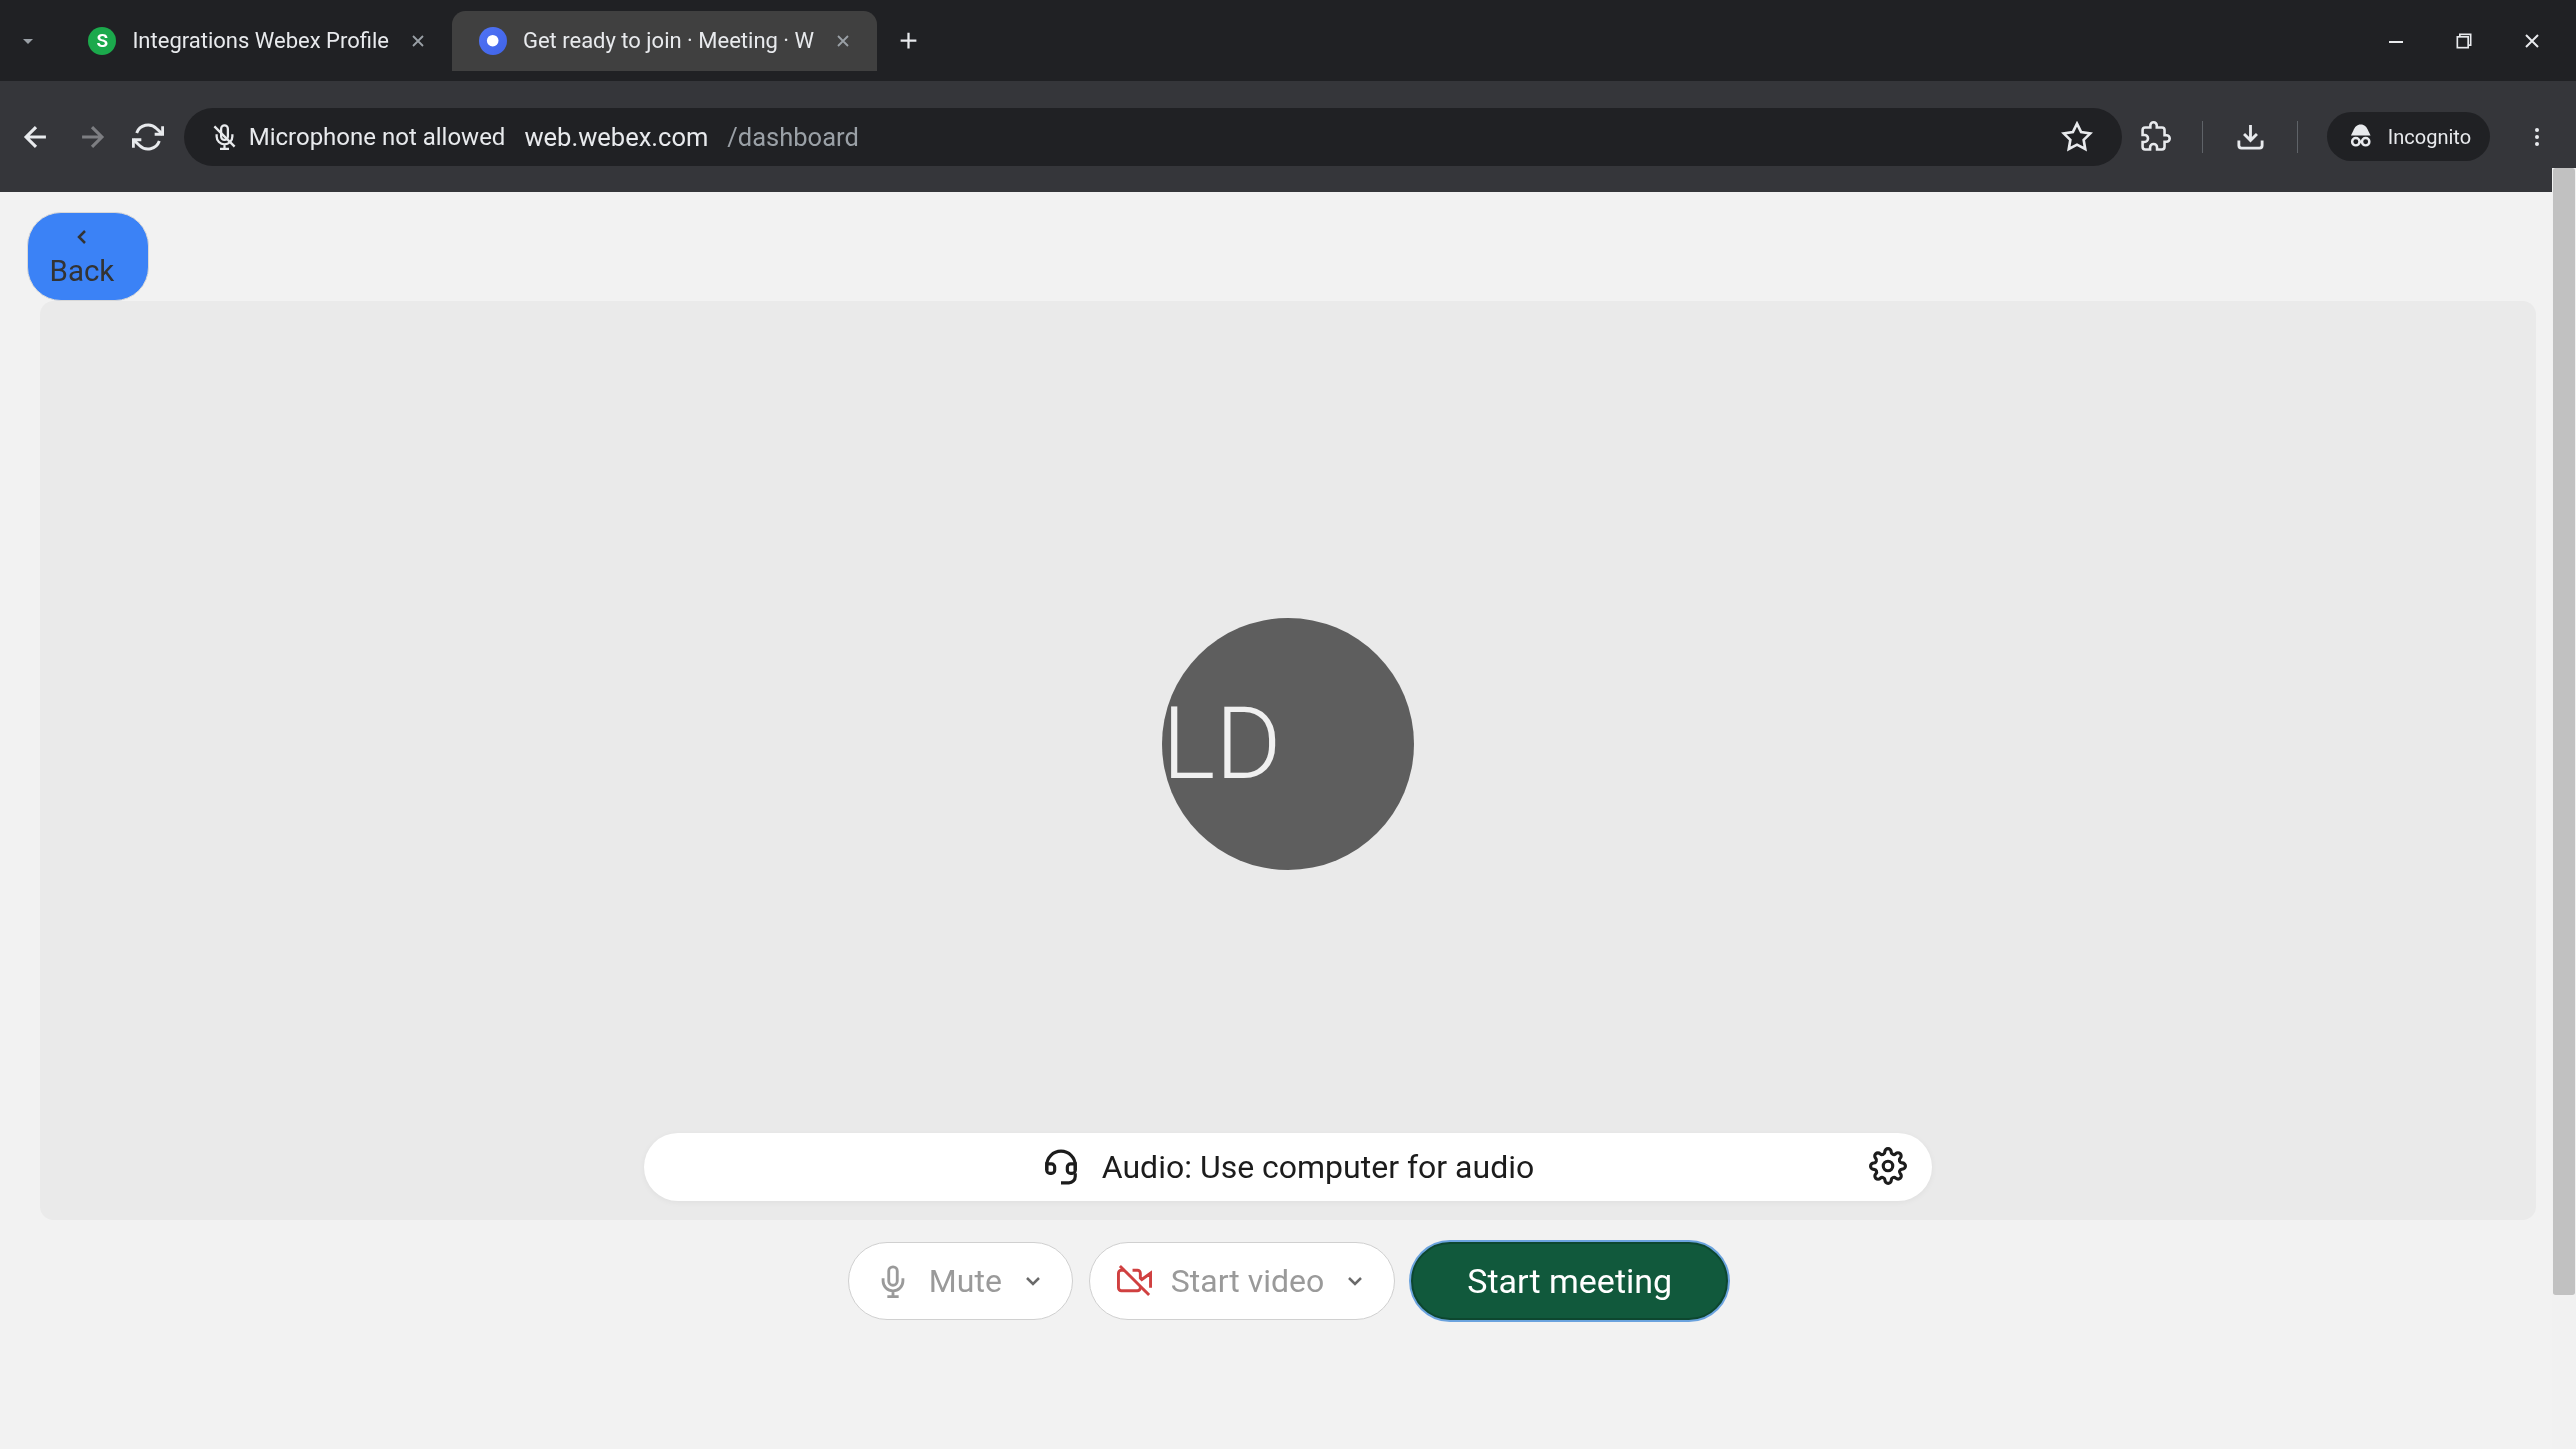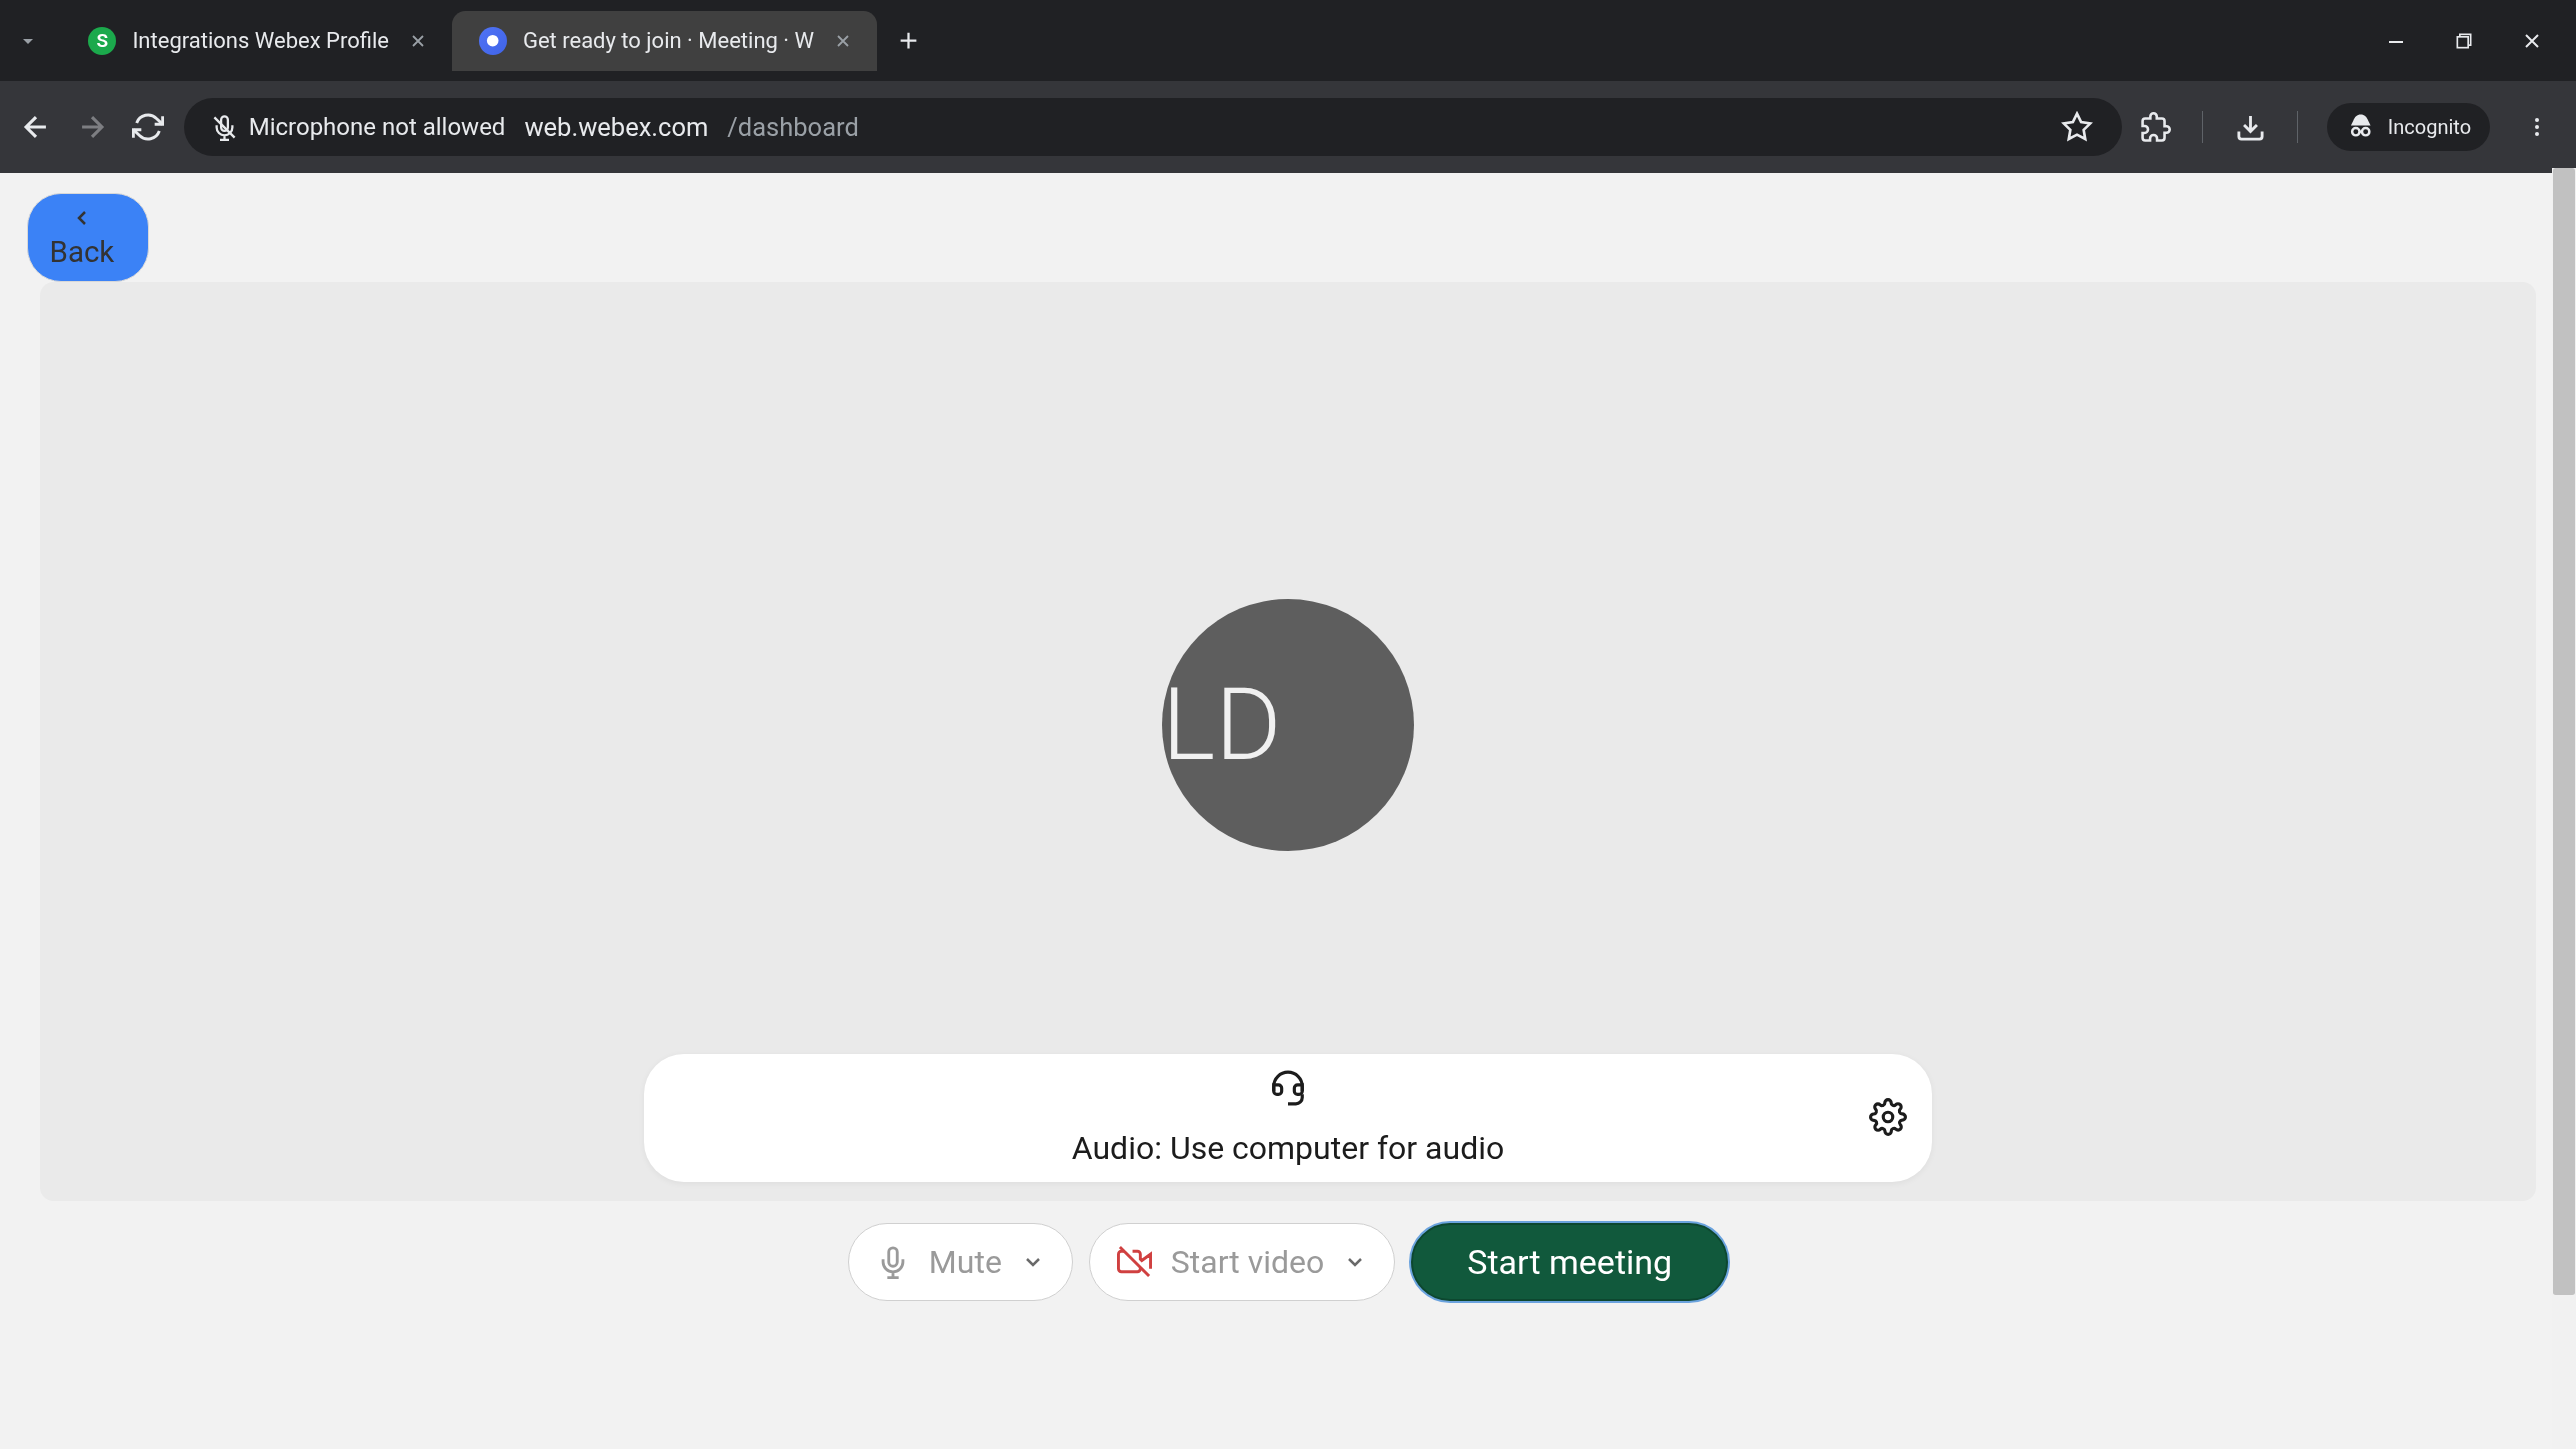--- a/index.html
+++ b/index.html
@@ -125,21 +125,21 @@
       height: 34px;
       display: flex;
       align-items: center;
       justify-content: center;
       color: #e8eaed;
     }
     
     
     .address-bar-row {
       background: #35363a;
-      height: 92px;
+      height: 111px;
       display: flex;
       align-items: center;
       padding: 0 16px;
       gap: 16px;
     }
     
     .nav-button {
       width: 40px;
       height: 40px;
       display: flex;
@@ -286,21 +286,20 @@
       width: 1288px;
       justify-content: center;
     }
     
     .audio-label {
       font-size: 32px;
       color: #1c1c1c;
       display: flex;
       align-items: center;
       gap: 22px;
-      flex-direction: column;
     }
     
     .audio-gear {
       position: absolute;
       right: 25.5px;
     }
     
     .controls-row {
       display: flex;
       align-items: center;

